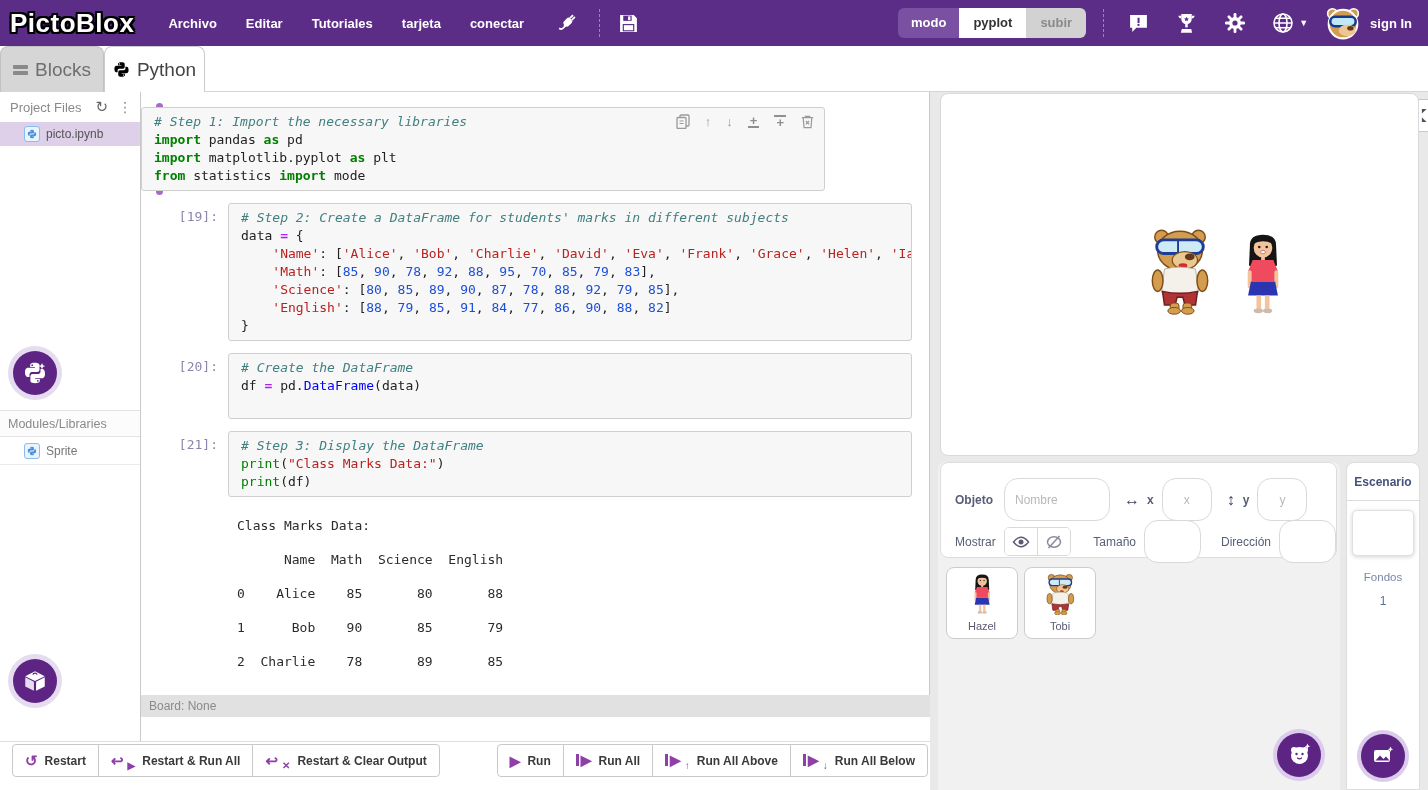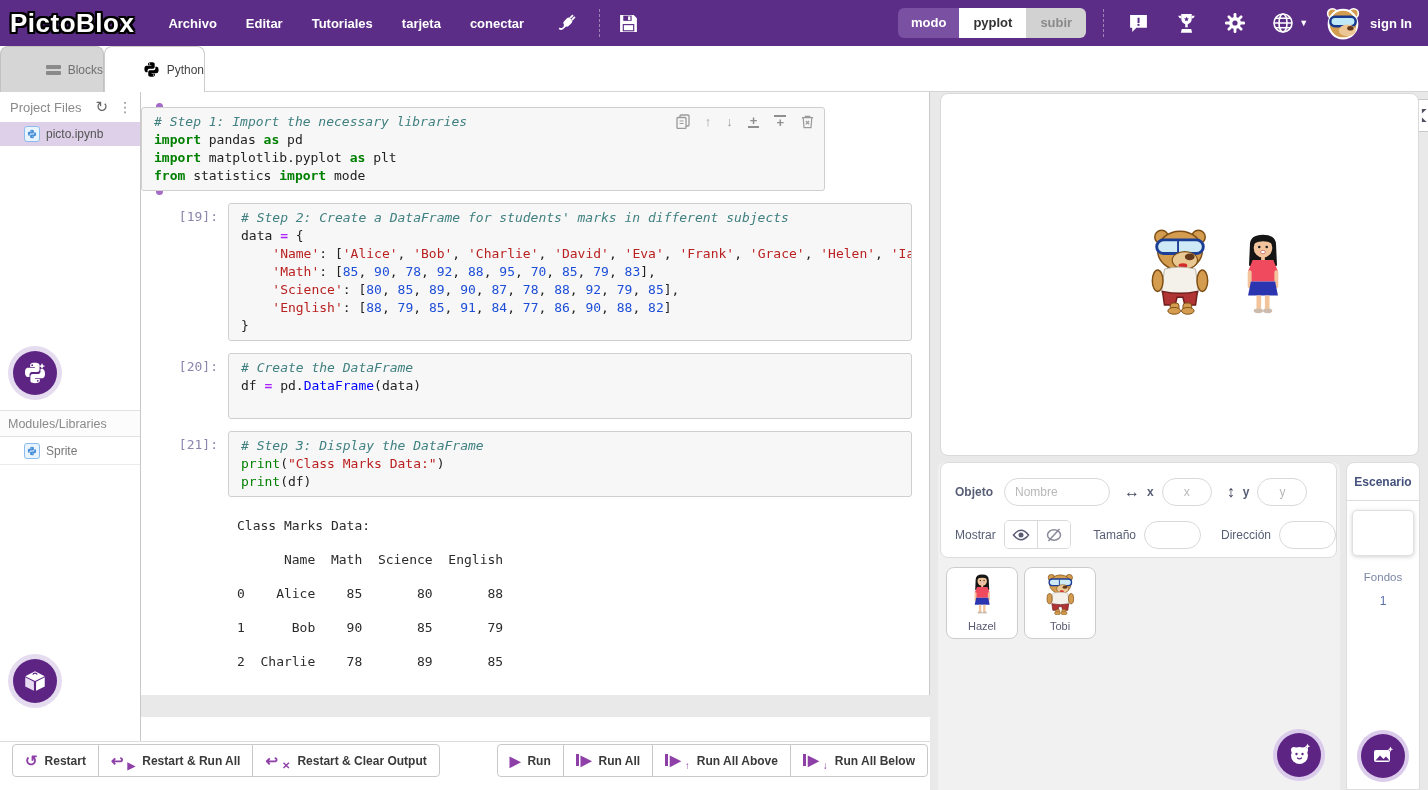--- a/index.html
+++ b/index.html
@@ -19,21 +19,21 @@
   #mode-group{display:flex;height:30px;border-radius:6px;overflow:hidden;font-size:13px;font-weight:bold;}
   #mode-label{background:#7a50a3;color:#fff;padding:0 13px;line-height:30px;}
   .mode-opt{padding:0 14px;line-height:30px;cursor:pointer;}
   .mode-opt.active{background:#fff;color:#333;}
   .mode-opt.inactive{background:#d2d2d2;color:#8a8a8a;}
   #avatar-ic{border-radius:50%;}
   #signin{font-size:13px;font-weight:bold;margin-left:9px;margin-right:16px;white-space:nowrap;}
 
   
   #toolbar{position:absolute;left:0;top:46px;width:1428px;height:46px;background:#fff;border-bottom:1px solid #d5d5d5;box-sizing:border-box;}
-  .tab{position:absolute;top:0;height:46px;display:flex;align-items:center;justify-content:flex-end;gap:7px;font-size:12px;box-sizing:border-box;}
+  .tab{position:absolute;top:0;height:46px;display:flex;align-items:center;justify-content:center;gap:7px;font-size:19px;box-sizing:border-box;}
   #tab-blocks{left:0;width:104px;background:#d6d6d6;color:#6f6f6f;border-radius:8px 8px 0 0;border:1px solid #c2c2c2;border-bottom:none;}
   #tab-python{left:104px;width:101px;background:#fff;color:#444;border:1px solid #ccc;border-bottom:none;border-radius:8px 8px 0 0;}
   .blocks-ic{display:inline-block;width:15px;}
   .blocks-ic i{display:block;height:4px;background:#8a8a8a;border-radius:1px;margin:2px 0;}
   #center-tools{position:absolute;left:586px;top:52px;display:flex;align-items:center;}
   .btn{background:#fff;border:1px solid #c9c9c9;border-radius:4px;display:flex;align-items:center;justify-content:center;box-sizing:border-box;cursor:pointer;}
   #code-btn{width:78px;height:32px;gap:8px;font-size:14px;color:#333;}
   .caret{font-size:10px;color:#5d2483;}
   #insert-group{margin-left:11px;width:72px;height:32px;display:flex;border:1px solid #c9c9c9;border-radius:4px;background:#fff;}
   .insert-half{width:36px;display:flex;align-items:center;justify-content:center;cursor:pointer;}
@@ -105,21 +105,21 @@
   #stage-panel{position:absolute;left:940px;top:93px;width:479px;height:363px;background:#fff;border:1px solid #d9d9d9;border-radius:8px;box-sizing:border-box;}
   #sprite-tobi{position:absolute;left:205px;top:133px;}
   #sprite-hazel{position:absolute;left:299px;top:138px;}
 
   
   #sprite-panel{position:absolute;left:938px;top:462px;width:402px;height:328px;background:#f1f1f1;border-radius:8px 8px 0 0;}
   #info-card{position:absolute;left:2px;top:0;width:397px;height:96px;background:#fff;border:1px solid #ddd;border-radius:8px;box-sizing:border-box;}
   .prow{position:absolute;left:0;width:100%;display:flex;align-items:center;}
   .plabel{font-size:12px;color:#575e75;}
   .plabel.b{font-weight:bold;}
-  .pill{border:1px solid #d9d9d9;border-radius:14px;height:28px;box-sizing:border-box;font-size:12px;color:#777;padding:0 10px;outline:none;background:#fff;font-family:"Liberation Sans",sans-serif;}
+  .pill{border:1px solid #d9d9d9;border-radius:14px;height:43px;box-sizing:border-box;font-size:12px;color:#777;padding:0 10px;outline:none;background:#fff;font-family:"Liberation Sans",sans-serif;}
   .pill::placeholder{color:#b8b8b8;}
   .pill.ctr{text-align:center;padding:0 4px;}
   .dirarrow{font-size:16px;font-weight:bold;color:#44445e;}
   #eye-group{display:flex;border:1px solid #d9d9d9;border-radius:5px;overflow:hidden;}
   .eye-btn{width:34px;height:27px;display:flex;align-items:center;justify-content:center;background:#fff;cursor:pointer;}
   .eye-btn + .eye-btn{border-left:1px solid #d9d9d9;}
   #sprite-list{position:absolute;left:8px;top:105px;display:flex;gap:6px;}
   .sprite-card{width:72px;height:72px;background:#fff;border:1px solid #ccc;border-radius:8px;box-sizing:border-box;display:flex;flex-direction:column;align-items:center;justify-content:space-between;padding:5px 0 6px;cursor:pointer;}
   .sprite-card svg{height:42px;}
   .sprite-card-label{font-size:11px;color:#5a5a73;}
@@ -459,20 +459,21 @@
 <span class="tok-bi">print</span><span class="tok-pl">(df)</span></pre>
           </div>
         </div>
       </div>
     <pre id="cell-output">Class Marks Data:
       Name  Math  Science  English
 0    Alice    85       80       88
 1      Bob    90       85       79
 2  Charlie    78       89       85</pre>
   </div>
+  <div id="statusbar">Board: None</div>
   <div id="midwhite"></div>
 
   <div id="bottombar">
     <div class="bgroup" style="left:12px;">
       <div class="bbtn">
         <span class="ric">↺</span>
         <span>Restart</span>
       </div>
       <div class="bbtn">
         <span class="ric">↩</span>

